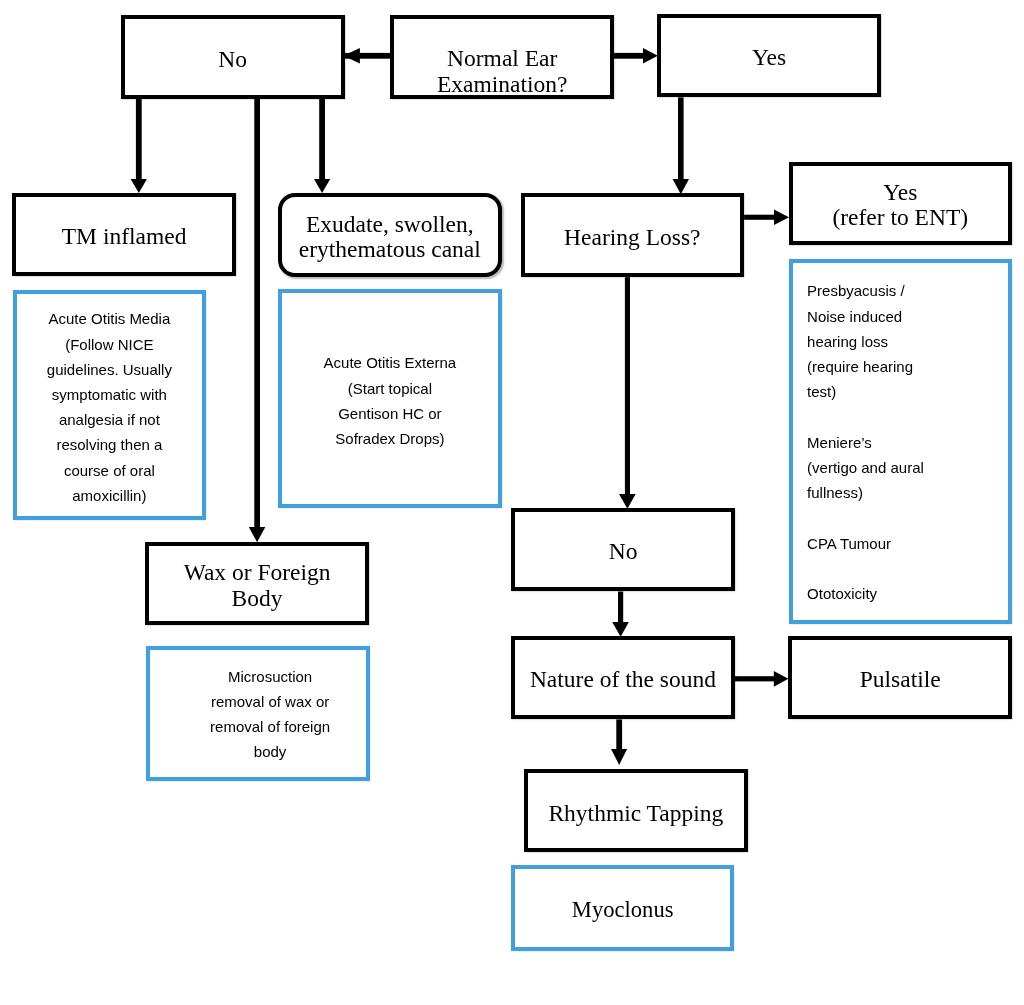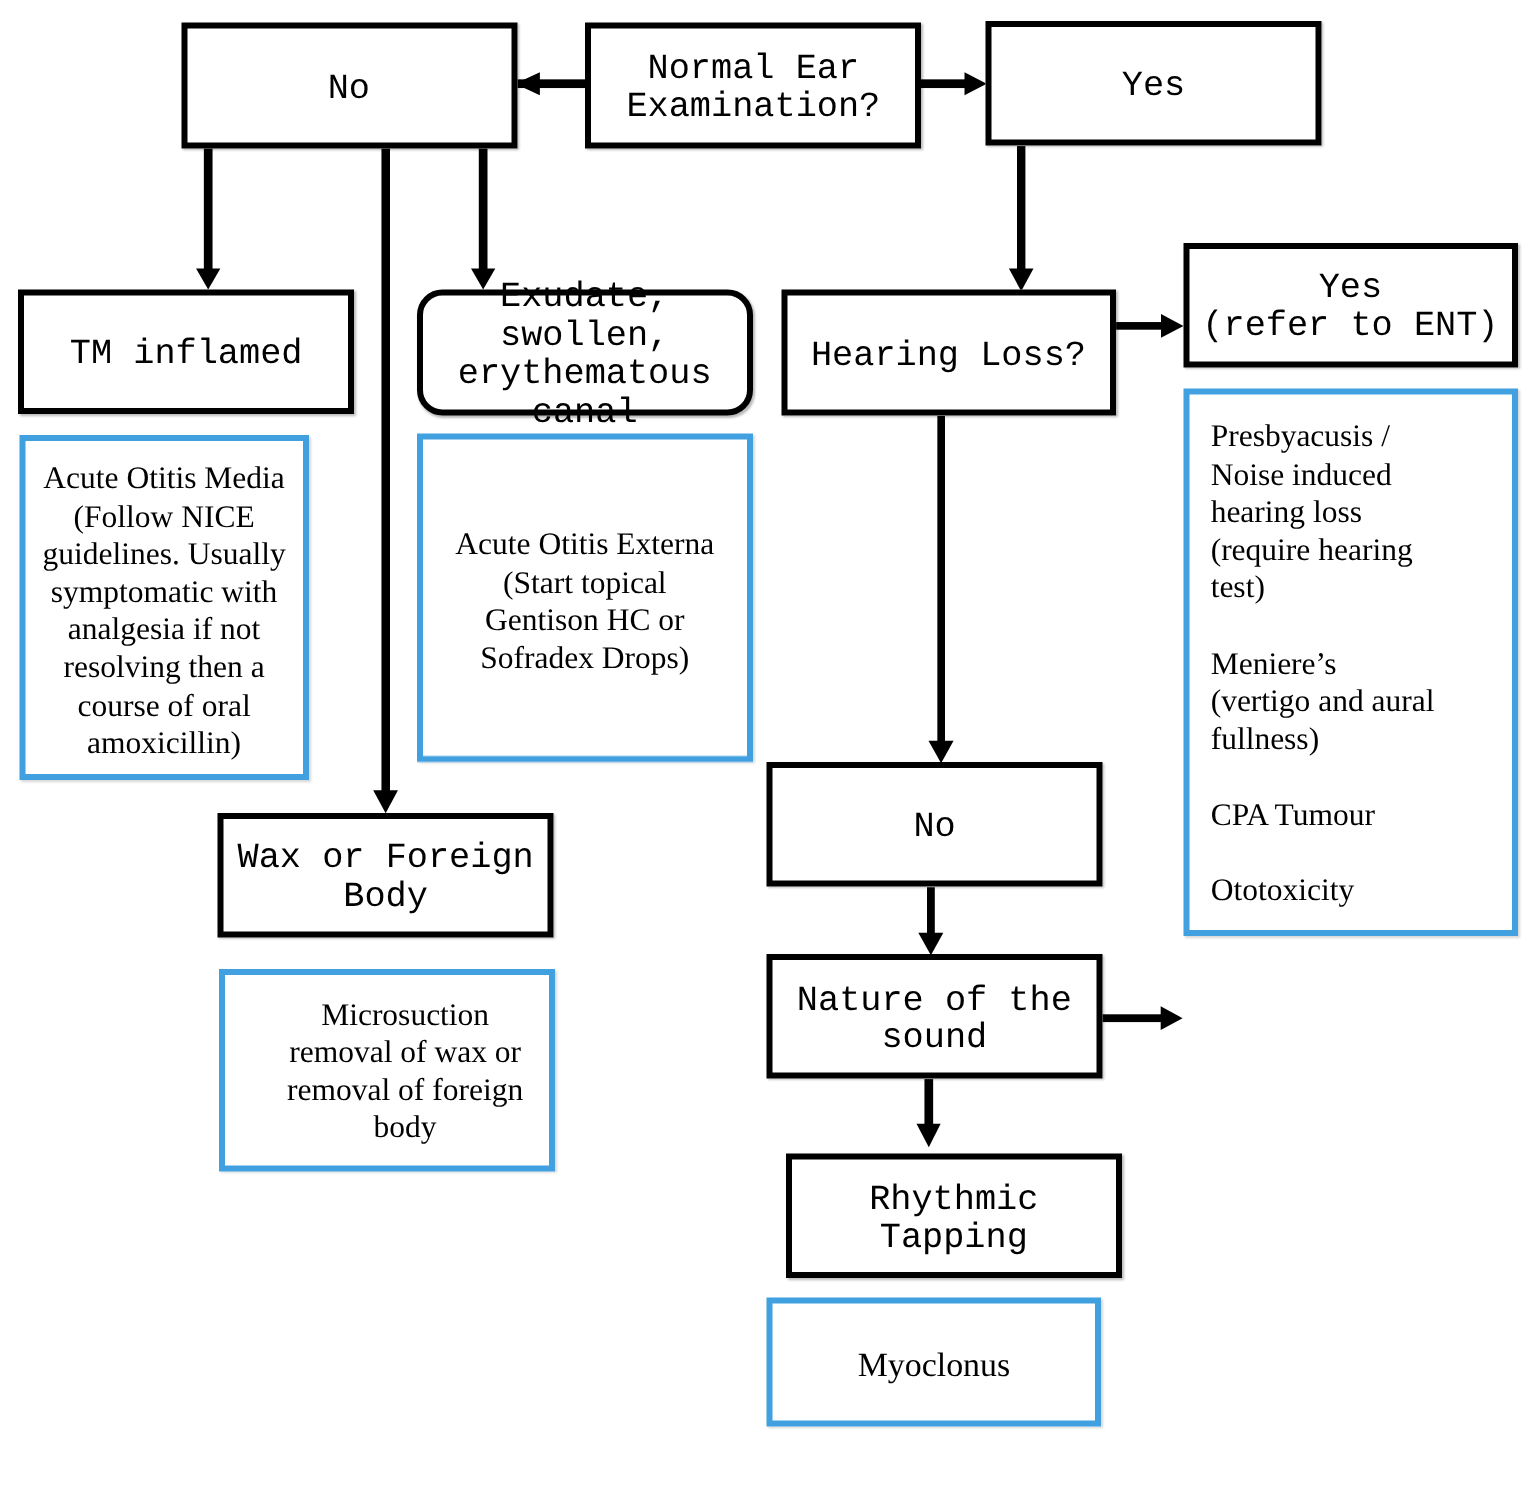--- a/index.html
+++ b/index.html
@@ -4,22 +4,22 @@
 <title>Ear Examination Flowchart</title>
 <style>
   html,body{margin:0;padding:0;background:#ffffff;}
   body{width:1024px;height:1005px;overflow:hidden;
        font-family:"Liberation Serif",serif;-webkit-font-smoothing:antialiased;}
   #stage{position:relative;width:1024px;height:1005px;}
   .node{position:absolute;box-sizing:border-box;display:flex;align-items:center;
         justify-content:center;background:#ffffff;z-index:3;}
   .node > .txt{text-align:center;white-space:pre-line;position:relative;top:2.4px;
                 transform:translateZ(0);backface-visibility:hidden;}
-  .black{border:4px solid #000;box-shadow:1.2px 1.2px 1.6px rgba(0,0,0,0.28);font-family:Liberation Mono, monospace;font-size:23.5px;line-height:25.4px;}
-  .blue{border:4px solid #41A0E0;box-shadow:1.2px 1.2px 1.6px rgba(0,0,0,0.16);font-family:Liberation Serif, serif;font-size:21px;line-height:25.2px;}
+  .black{border:4px solid #000;box-shadow:1.2px 1.2px 1.6px rgba(0,0,0,0.28);font-family:Liberation Serif, serif;font-size:23.5px;line-height:25.4px;}
+  .blue{border:4px solid #41A0E0;box-shadow:1.2px 1.2px 1.6px rgba(0,0,0,0.16);font-family:Liberation Sans, sans-serif;font-size:15px;line-height:25.2px;}
   .blue.serif{font-family:"Liberation Serif",serif;font-size:22.6px;line-height:25.8px;}
   .lleft{justify-content:flex-start;}
   .lleft > .txt{text-align:left;}
   svg#edges{position:absolute;left:0;top:0;width:1024px;height:1005px;z-index:1;}
 </style>
 </head>
 <body>
 
 <div id="stage">
 
@@ -80,21 +80,21 @@
         <rect x="616.3" y="719.4" width="5.8" height="30"></rect>
         <path d="M 619.2 764.9 L 611 749.1 L 627.1 749.1 Z"></path>
       </g>
     </g>
   </svg>
 
   <div class="node black" style="left:120.5px;top:15.1px;width:224.1px;height:83.7px;">
     <span class="txt">No</span>
   </div>
 
-  <div class="node black" style="left:390.4px;top:14.8px;width:223.7px;height:83.9px;">
+  <div class="node black" style="left:390.4px;top:14.8px;width:223.7px;height:83.9px;align-items:flex-end;">
     <span class="txt">Normal Ear
 Examination?</span>
   </div>
 
   <div class="node black" style="left:657.1px;top:14px;width:223.9px;height:83.4px;">
     <span class="txt">Yes</span>
   </div>
 
   <div class="node black" style="left:12px;top:192.8px;width:224.2px;height:83.1px;">
     <span class="txt">TM inflamed</span>
@@ -161,20 +161,23 @@
   </div>
 
   <div class="node black" style="left:511.3px;top:507.8px;width:223.5px;height:83.7px;">
     <span class="txt">No</span>
   </div>
 
   <div class="node black" style="left:511px;top:635.8px;width:223.8px;height:83.6px;">
     <span class="txt">Nature of the sound</span>
   </div>
 
+  <div class="node black" style="left:788.4px;top:636.1px;width:223.6px;height:83.2px;">
+    <span class="txt">Pulsatile</span>
+  </div>
 
   <div class="node black" style="left:524px;top:769.2px;width:223.7px;height:83.3px;">
     <span class="txt">Rhythmic Tapping</span>
   </div>
 
   <div class="node blue serif" style="left:510.8px;top:864.7px;width:223.7px;height:86.6px;">
     <span class="txt">Myoclonus</span>
   </div>
 
 

